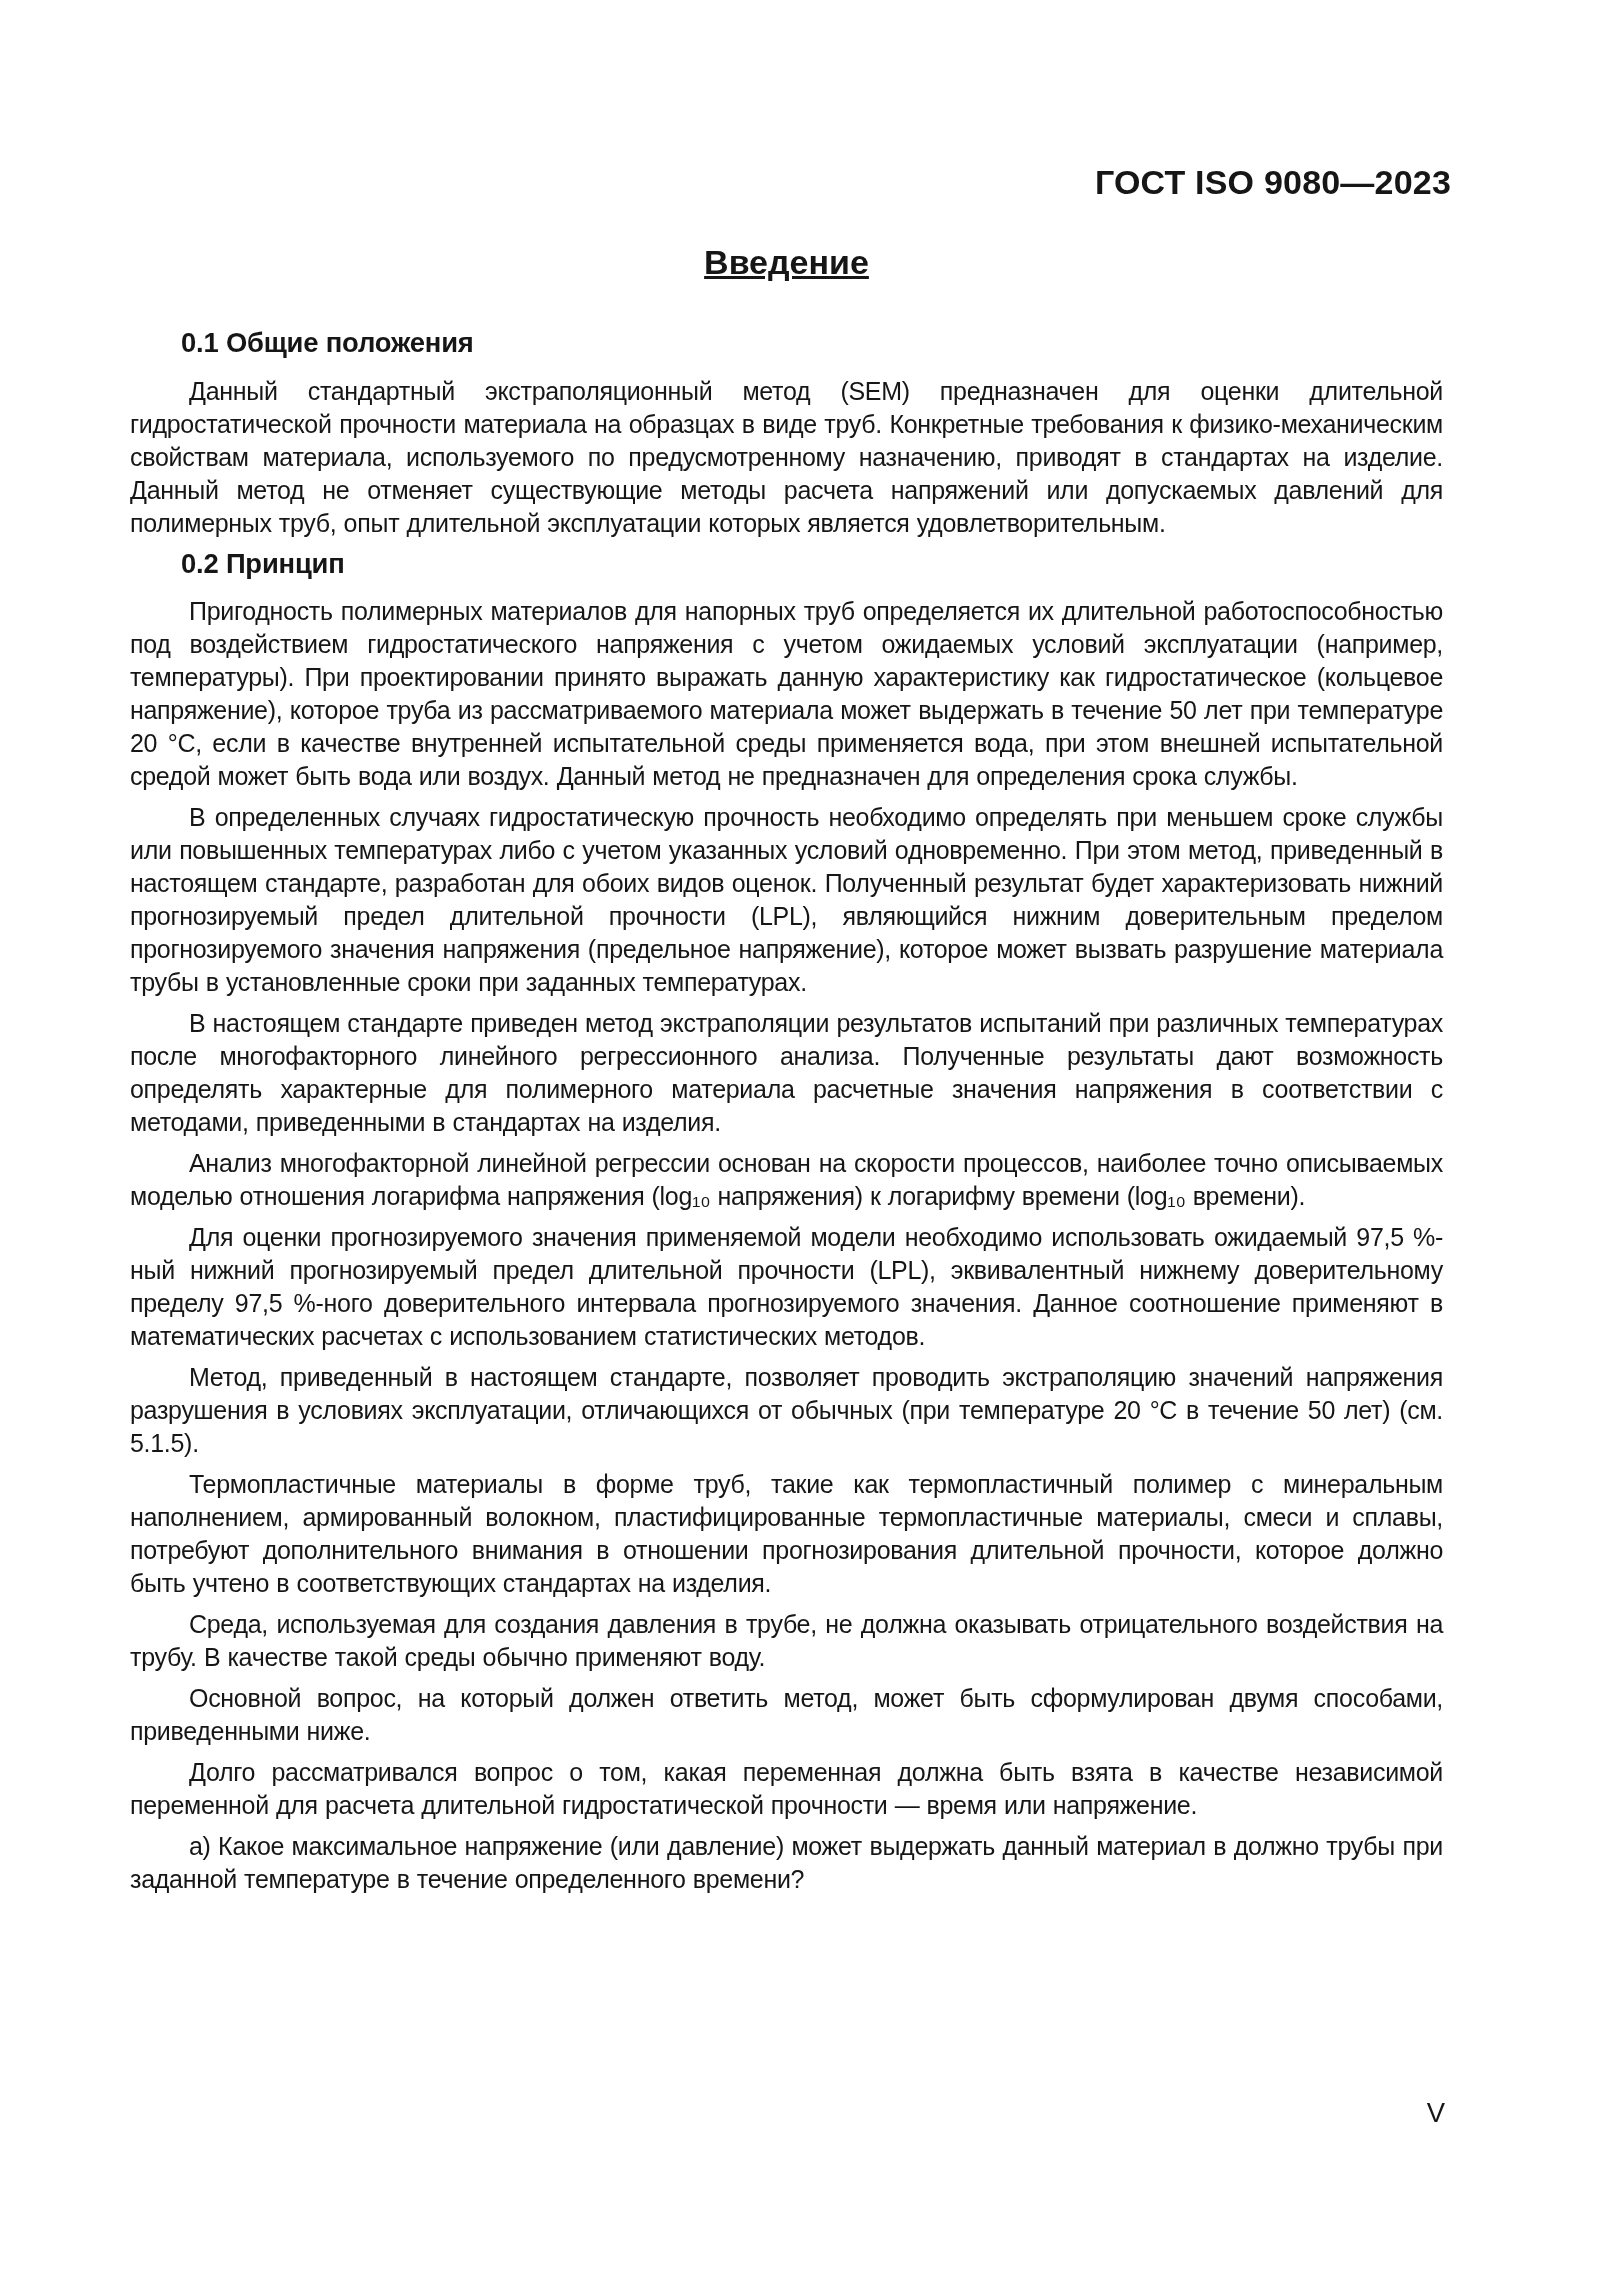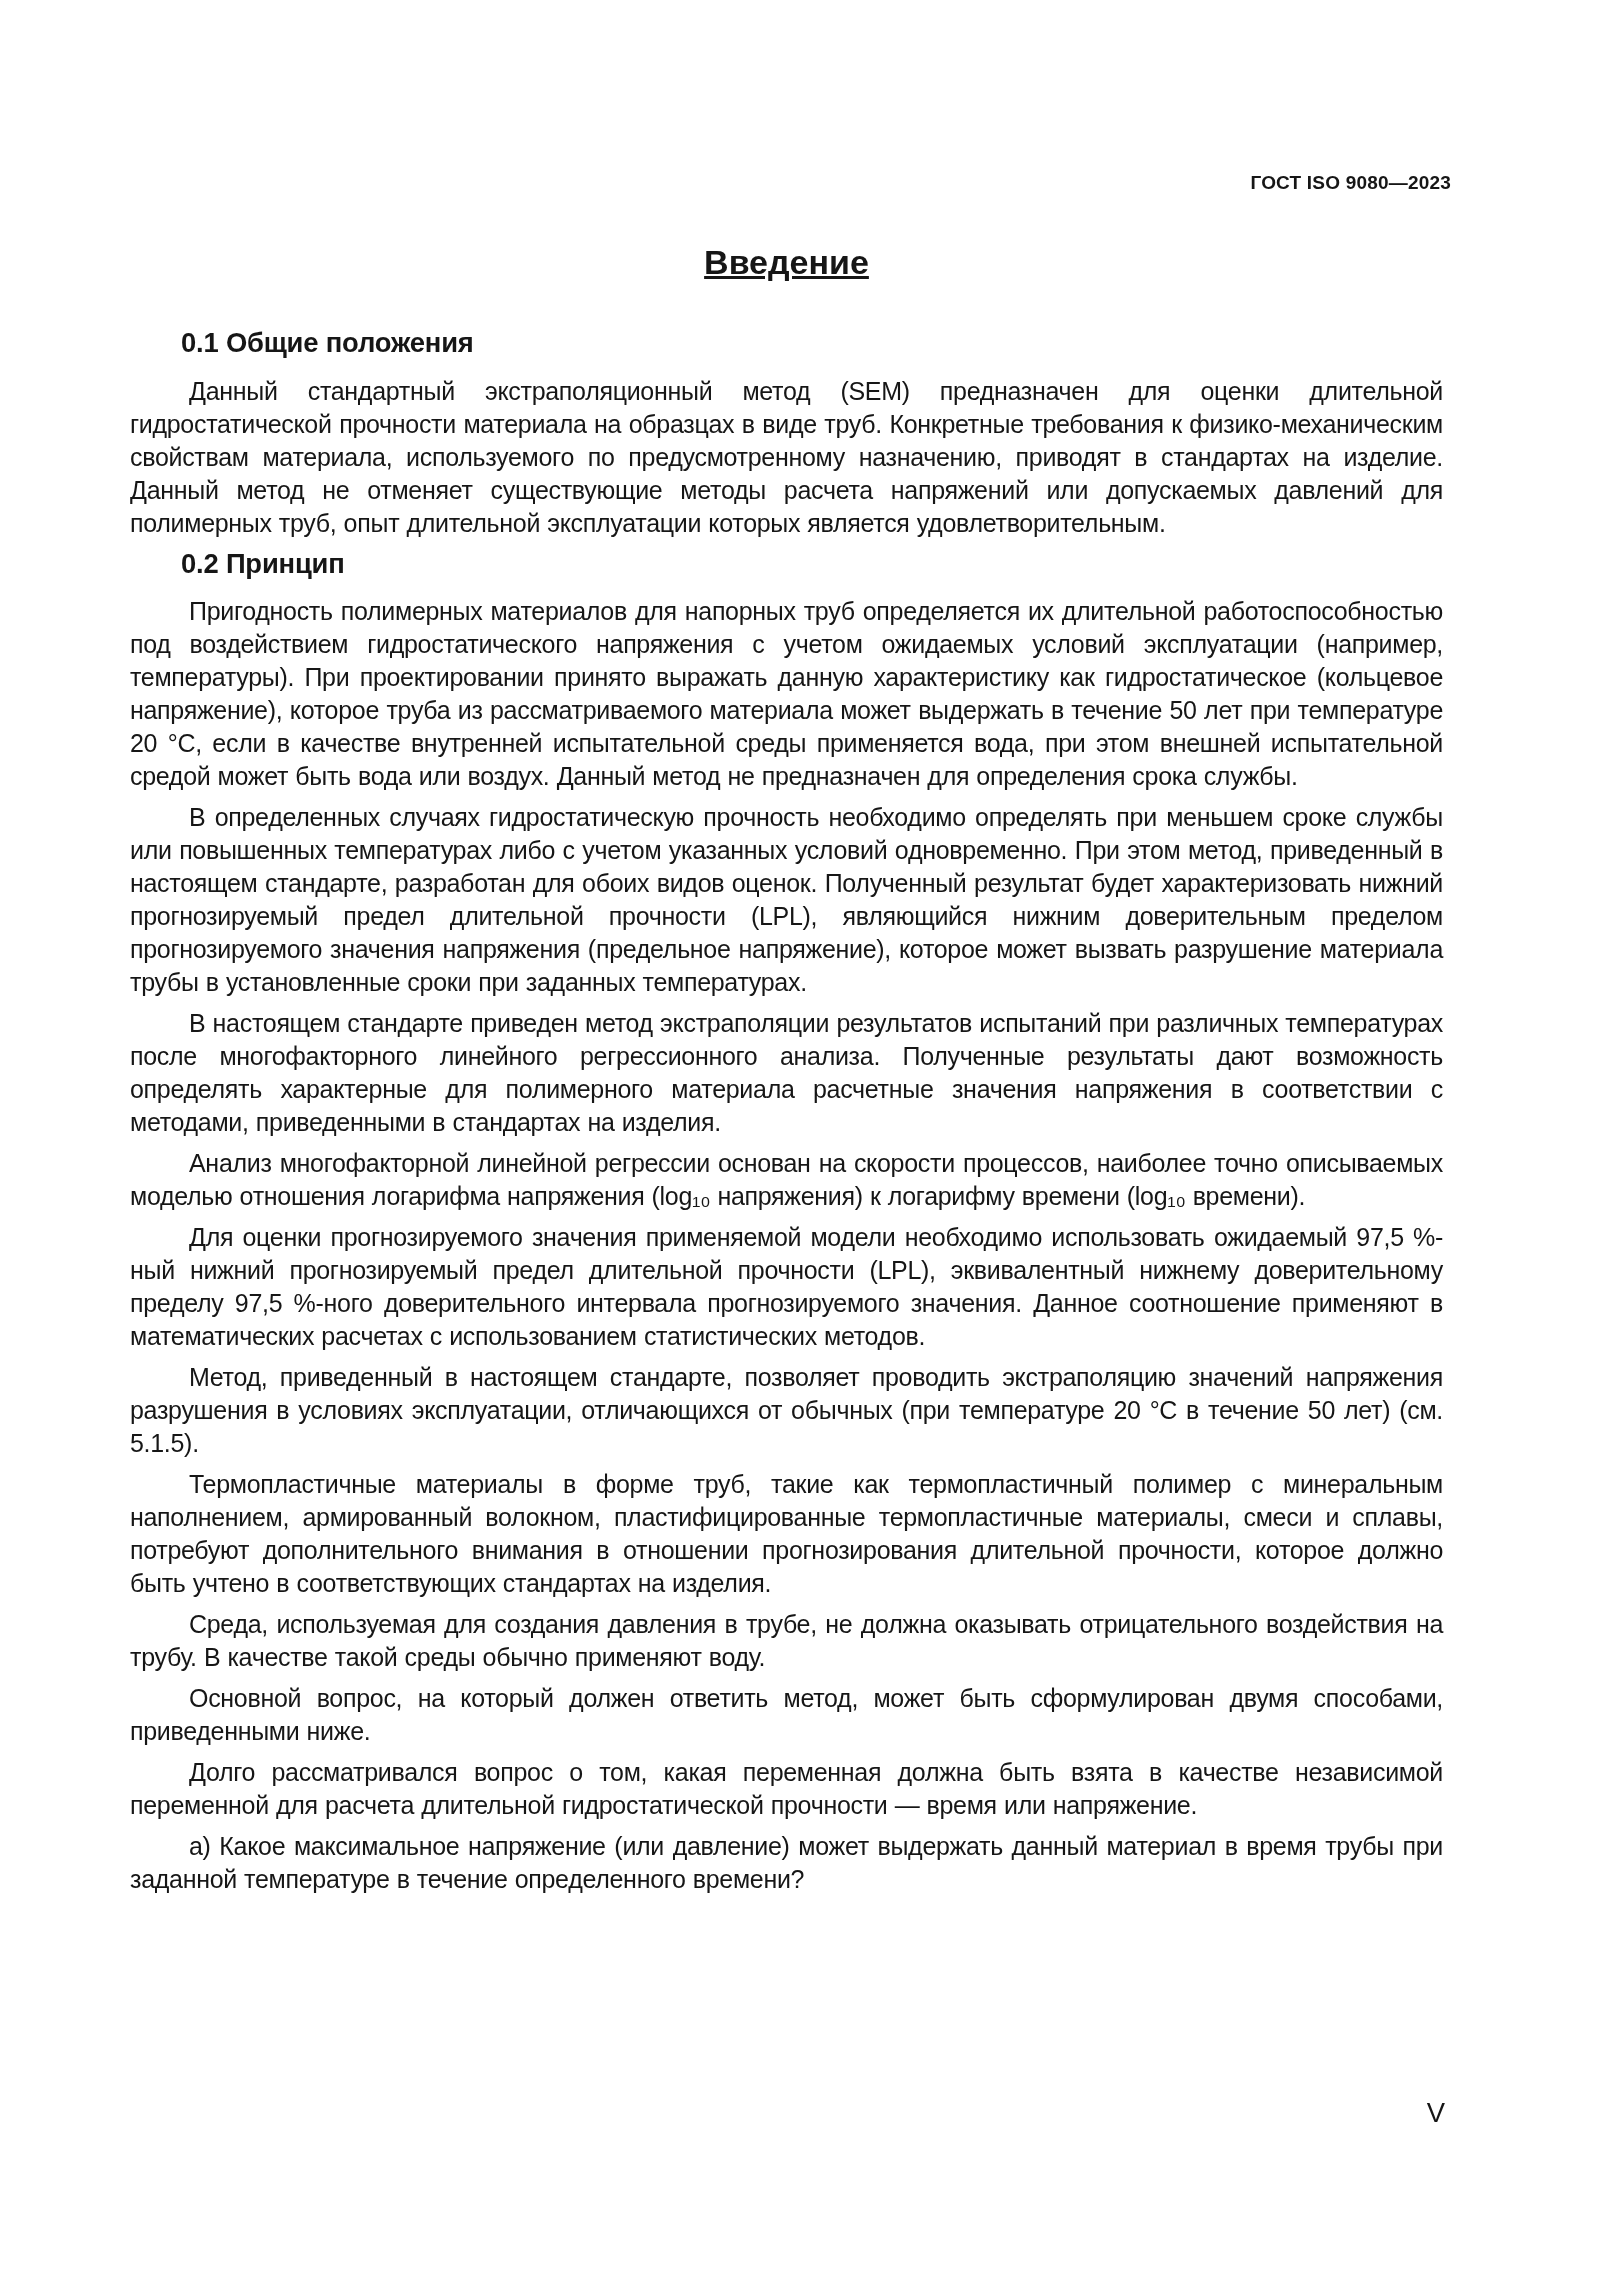--- a/index.html
+++ b/index.html
@@ -15,21 +15,21 @@
     background: #ffffff;
     box-sizing: border-box;
     padding: 167px 170px 0 122px;
     font-family: "Liberation Sans", "DejaVu Sans", sans-serif;
     color: #161616;
     overflow: hidden;
   }
   .running-header {
     text-align: right;
     font-weight: bold;
-    font-size: 19px;
+    font-size: 34px;
     line-height: 31px;
     letter-spacing: 0.2px;
   }
   .doc-title {
     margin: 45px 0 45px 0;
     text-align: center;
     font-size: 34px;
     font-weight: bold;
     text-decoration: underline;
   }
@@ -80,19 +80,19 @@
     <p class="body-par">Пригодность полимерных материалов для напорных труб определяется их длительной работоспособностью под воздействием гидростатического напряжения с учетом ожидаемых условий эксплуатации (например, температуры). При проектировании принято выражать данную характеристику как гидростатическое (кольцевое напряжение), которое труба из рассматриваемого материала может выдержать в течение 50 лет при температуре 20 °С, если в качестве внутренней испытательной среды применяется вода, при этом внешней испытательной средой может быть вода или воздух. Данный метод не предназначен для определения срока службы.</p>
     <p class="body-par">В определенных случаях гидростатическую прочность необходимо определять при меньшем сроке службы или повышенных температурах либо с учетом указанных условий одновременно. При этом метод, приведенный в настоящем стандарте, разработан для обоих видов оценок. Полученный результат будет характеризовать нижний прогнозируемый предел длительной прочности (LPL), являющийся нижним доверительным пределом прогнозируемого значения напряжения (предельное напряжение), которое может вызвать разрушение материала трубы в установленные сроки при заданных температурах.</p>
     <p class="body-par">В настоящем стандарте приведен метод экстраполяции результатов испытаний при различных температурах после многофакторного линейного регрессионного анализа. Полученные результаты дают возможность определять характерные для полимерного материала расчетные значения напряжения в соответствии с методами, приведенными в стандартах на изделия.</p>
     <p class="body-par">Анализ многофакторной линейной регрессии основан на скорости процессов, наиболее точно описываемых моделью отношения логарифма напряжения (log₁₀ напряжения) к логарифму времени (log₁₀ времени).</p>
     <p class="body-par">Для оценки прогнозируемого значения применяемой модели необходимо использовать ожидаемый 97,5 %-ный нижний прогнозируемый предел длительной прочности (LPL), эквивалентный нижнему доверительному пределу 97,5 %-ного доверительного интервала прогнозируемого значения. Данное соотношение применяют в математических расчетах с использованием статистических методов.</p>
     <p class="body-par">Метод, приведенный в настоящем стандарте, позволяет проводить экстраполяцию значений напряжения разрушения в условиях эксплуатации, отличающихся от обычных (при температуре 20 °С в течение 50 лет) (см. 5.1.5).</p>
     <p class="body-par">Термопластичные материалы в форме труб, такие как термопластичный полимер с минеральным наполнением, армированный волокном, пластифицированные термопластичные материалы, смеси и сплавы, потребуют дополнительного внимания в отношении прогнозирования длительной прочности, которое должно быть учтено в соответствующих стандартах на изделия.</p>
     <p class="body-par">Среда, используемая для создания давления в трубе, не должна оказывать отрицательного воздействия на трубу. В качестве такой среды обычно применяют воду.</p>
     <p class="body-par">Основной вопрос, на который должен ответить метод, может быть сформулирован двумя способами, приведенными ниже.</p>
     <p class="body-par">Долго рассматривался вопрос о том, какая переменная должна быть взята в качестве независимой переменной для расчета длительной гидростатической прочности — время или напряжение.</p>
-    <p class="body-par">а) Какое максимальное напряжение (или давление) может выдержать данный материал в время трубы при заданной температуре в течение определенного времени?</p>
+    <p class="body-par">а) Какое максимальное напряжение (или давление) может выдержать данный материал в должно трубы при заданной температуре в течение определенного времени?</p>
   </section>
 
   <div class="page-number">V</div>
 
 </div>
 
 
 </body></html>

